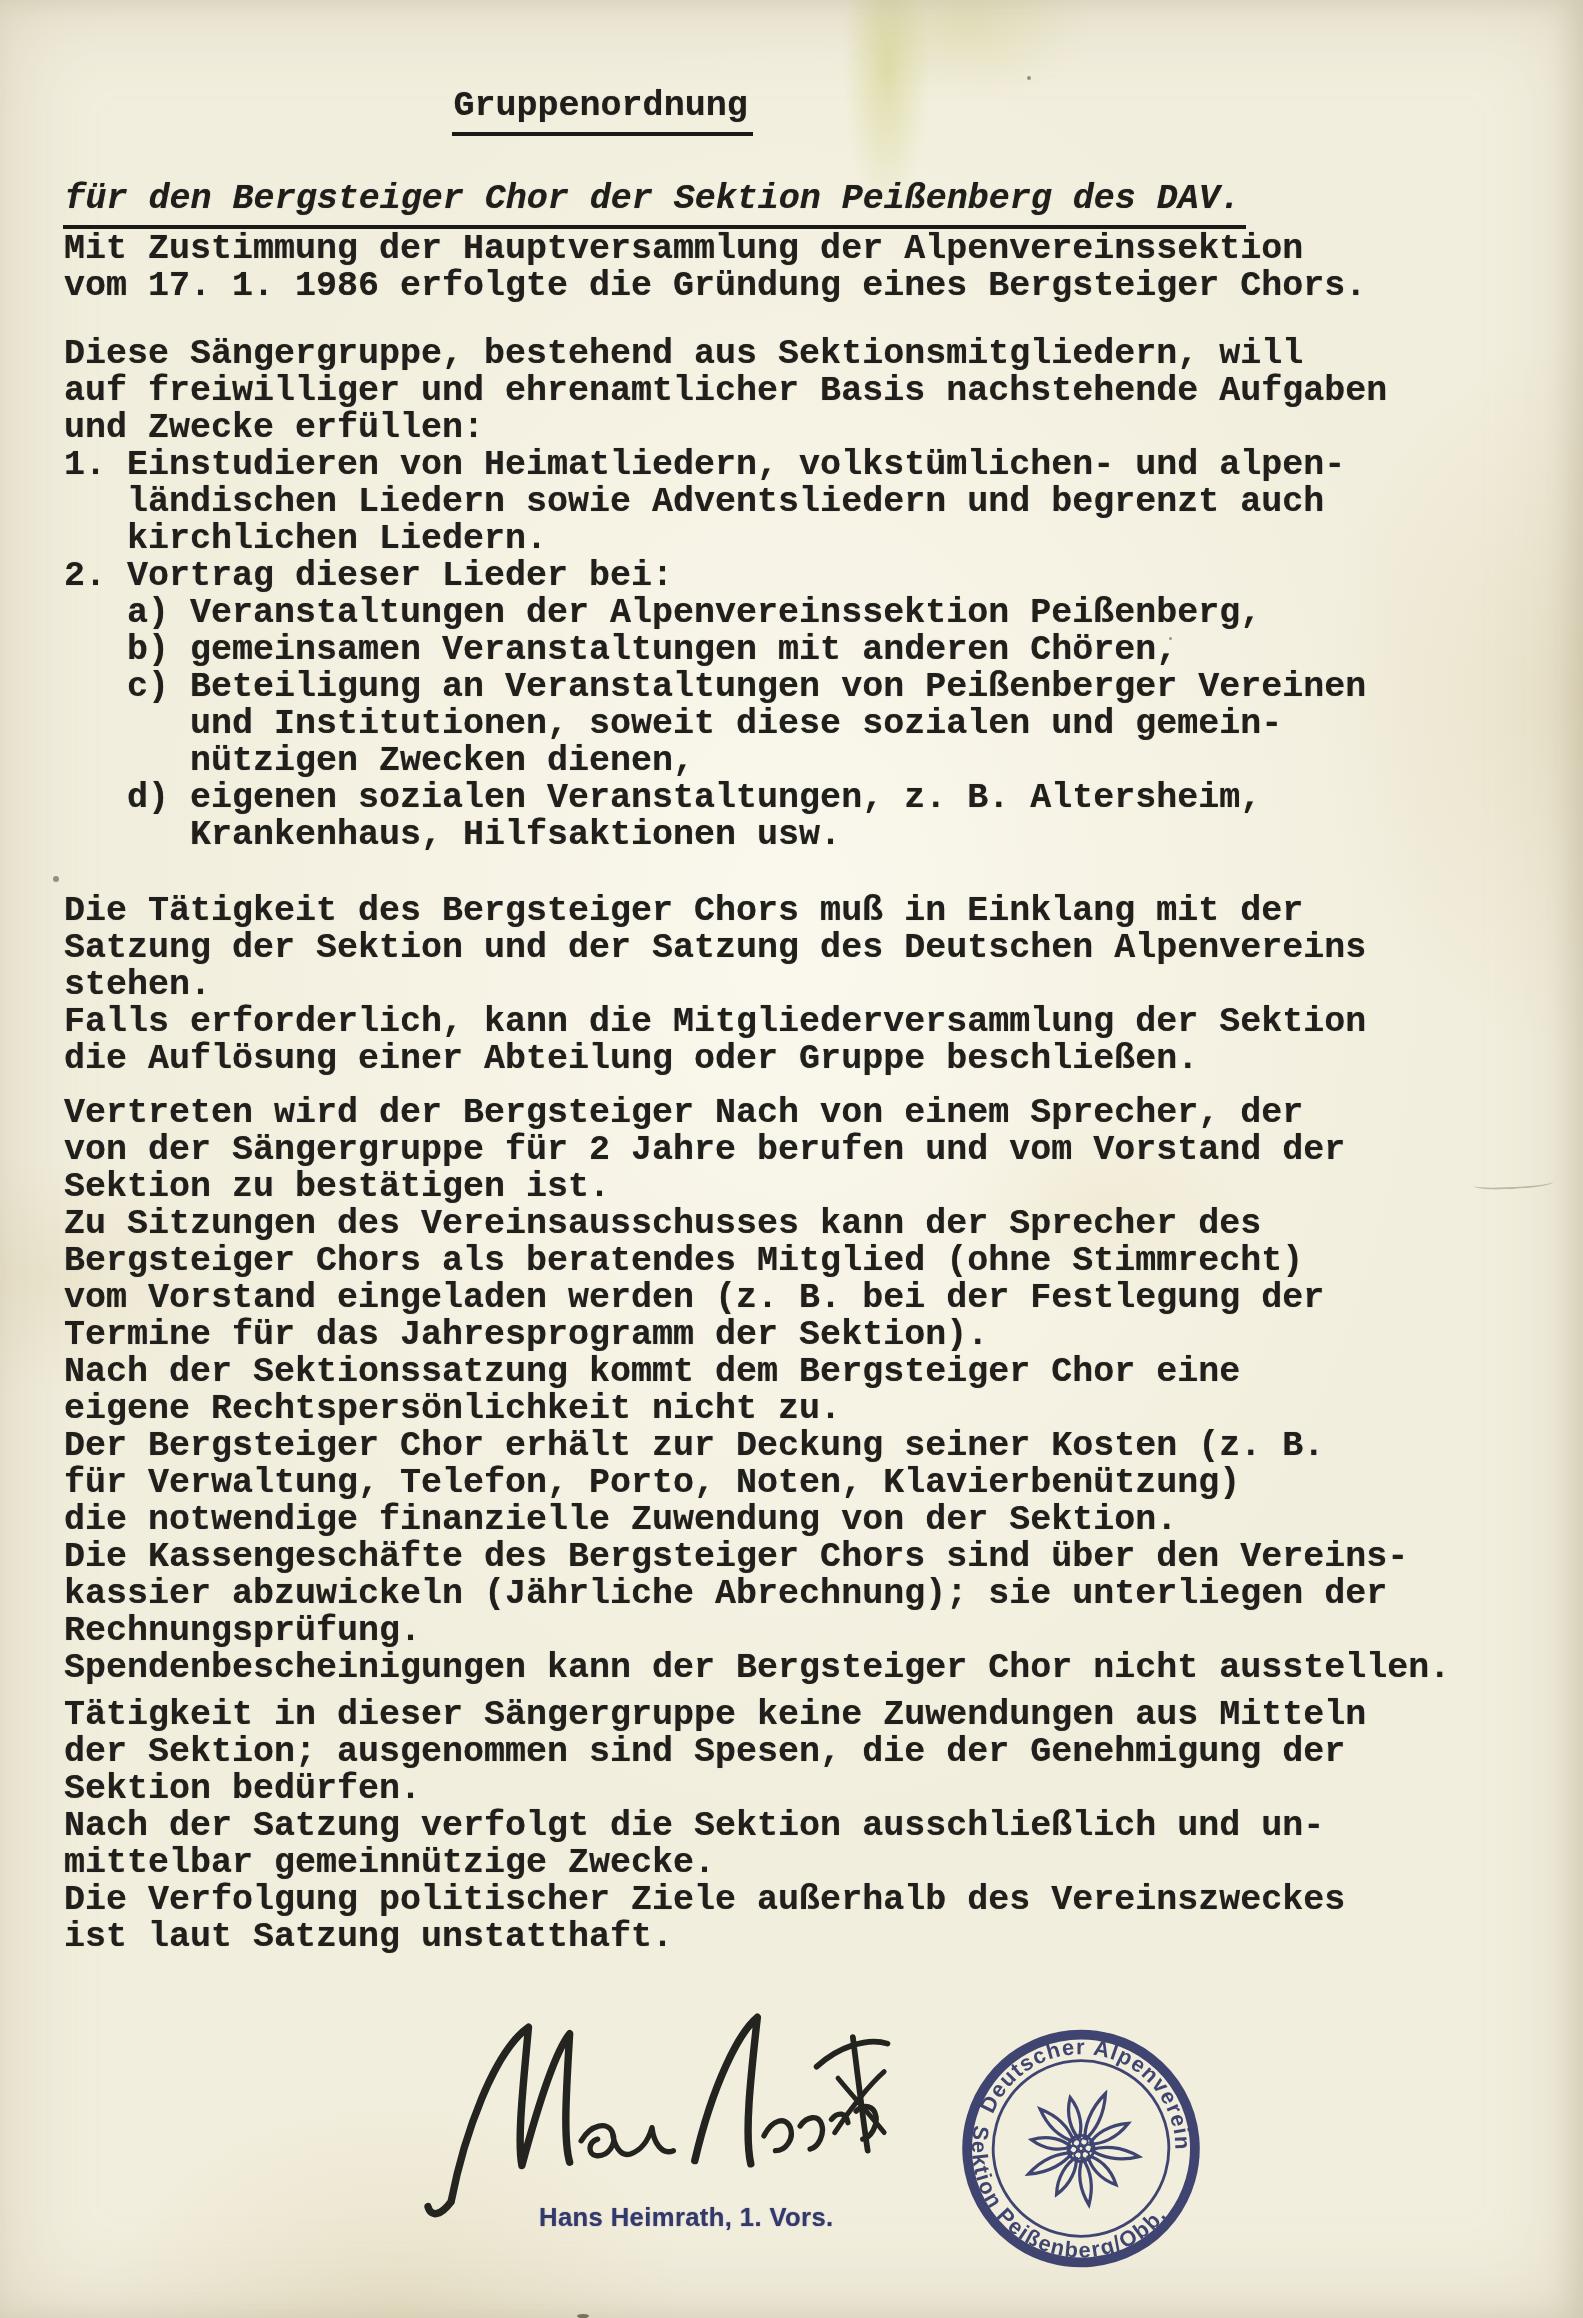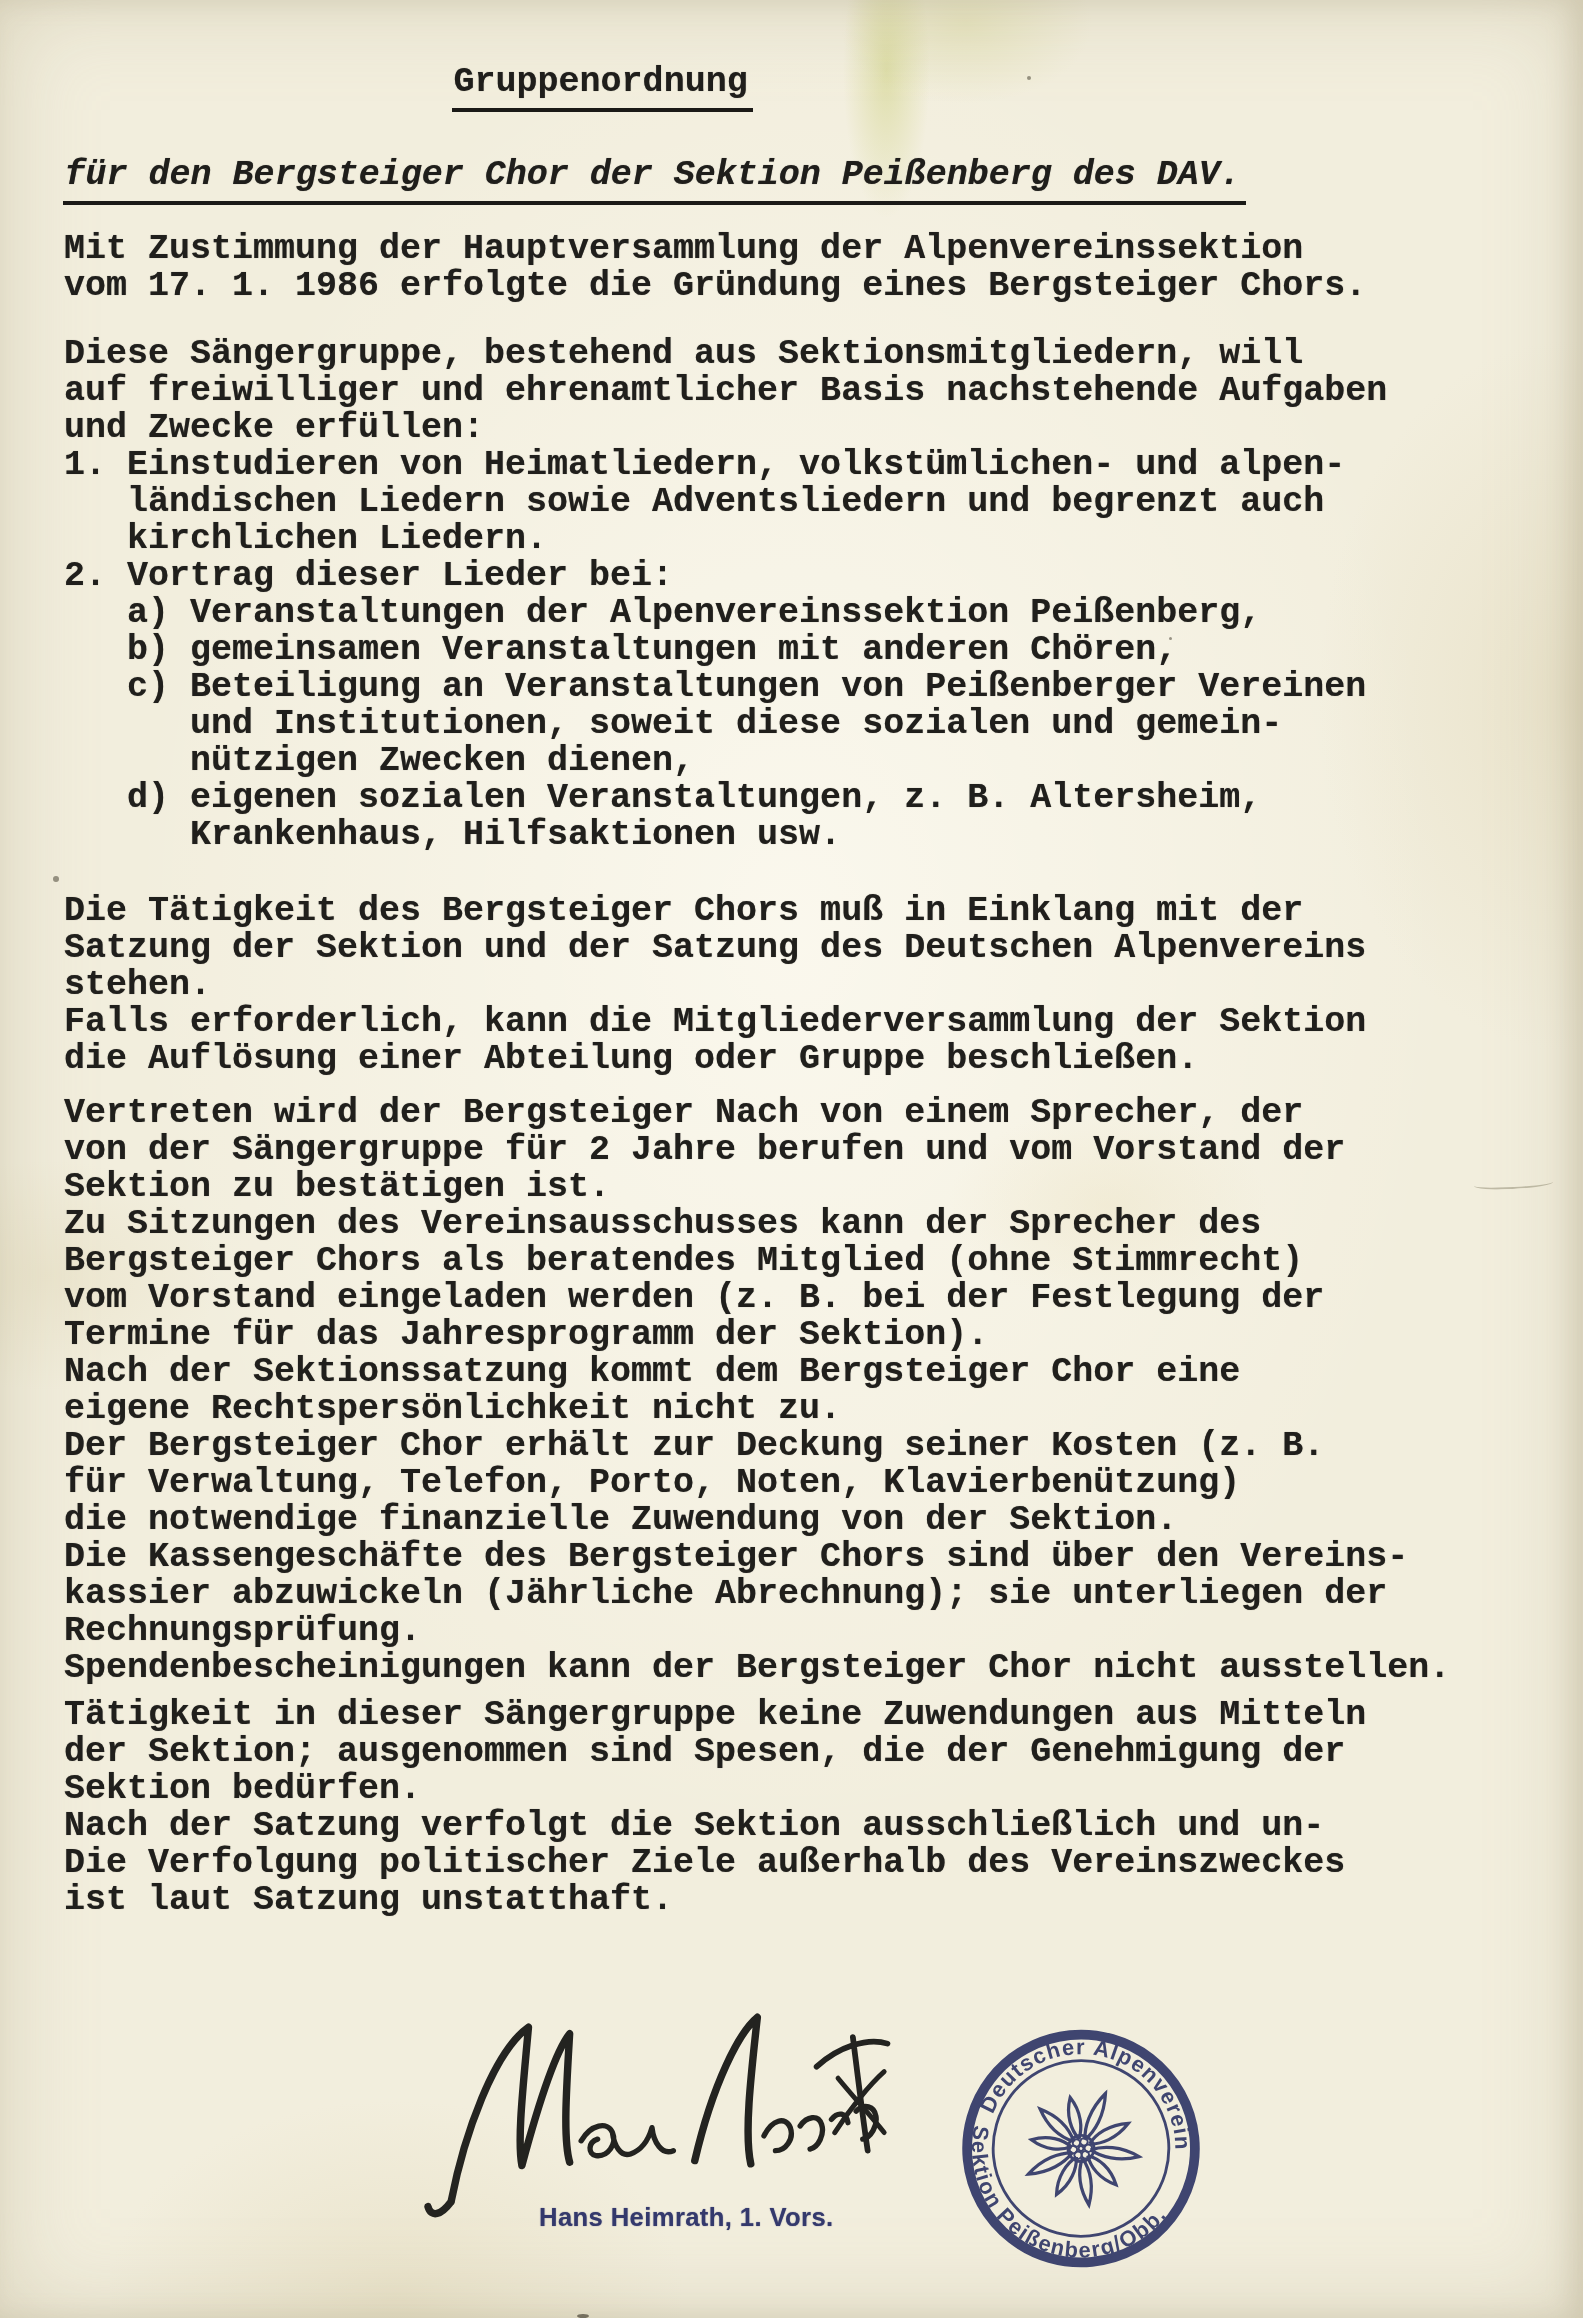--- a/index.html
+++ b/index.html
@@ -22,20 +22,21 @@
   .tline{
     position:absolute;
     white-space:pre;
     font:700 35px/37px "Liberation Mono", monospace;
     color:#1f1e1b;
     text-shadow:0 0 0.8px rgba(31,30,27,0.6);
   }
   .underlined{
     padding:0 5px 7.4px 1.6px;
     border-bottom:4.1px solid #1b1a17;
+    margin-top:24px;
   }
   .para{position:absolute;left:64px;}
   .para .line{
     white-space:pre;
     font:700 35px/37px "Liberation Mono", monospace;
     color:#201f1c;
     text-shadow:0 0 0.8px rgba(32,31,28,0.55);
   }
   .sig-svg{position:absolute;left:416px;top:1986px;}
   .stamped-name{
@@ -110,20 +111,21 @@
     <div class="line">kassier abzuwickeln (Jährliche Abrechnung); sie unterliegen der</div>
     <div class="line">Rechnungsprüfung.</div>
     <div class="line">Spendenbescheinigungen kann der Bergsteiger Chor nicht ausstellen.</div>
   </div>
 
   <div class="para" style="top:1697px">
     <div class="line">Tätigkeit in dieser Sängergruppe keine Zuwendungen aus Mitteln</div>
     <div class="line">der Sektion; ausgenommen sind Spesen, die der Genehmigung der</div>
     <div class="line">Sektion bedürfen.</div>
     <div class="line">Nach der Satzung verfolgt die Sektion ausschließlich und un-</div>
+    <div class="line">mittelbar gemeinnützige Zwecke.</div>
     <div class="line">Die Verfolgung politischer Ziele außerhalb des Vereinszweckes</div>
     <div class="line">ist laut Satzung unstatthaft.</div>
   </div>
 
   <svg class="sig-svg" width="495" height="247" viewBox="0 0 600 300">
     <g fill="none" stroke="#121210" stroke-linecap="round" stroke-linejoin="round" opacity="0.92">
       <path stroke-width="9" d="M42 262 C30 278 18 282 14 268 M42 262 C58 180 94 80 136 50 C130 118 122 186 128 218 C150 136 170 78 186 58 C182 126 178 186 186 214"></path>
       <path stroke-width="6.5" d="M200 188 C212 168 232 164 238 178 C244 192 232 208 218 206 C208 204 208 190 220 186 M238 178 C240 194 248 208 260 204 C274 199 282 186 286 172 C288 190 298 206 312 200"></path>
       <path stroke-width="9" d="M338 212 C360 118 392 56 414 38 C406 110 398 180 406 216"></path>
       <path stroke-width="6.5" d="M422 182 C432 162 448 158 454 172 C459 186 448 200 436 200 M466 170 C474 158 488 156 492 168 C496 180 488 196 478 198 M504 162 C512 152 522 154 524 166 M534 152 C544 142 556 146 558 158 C560 170 552 184 542 186"></path>

